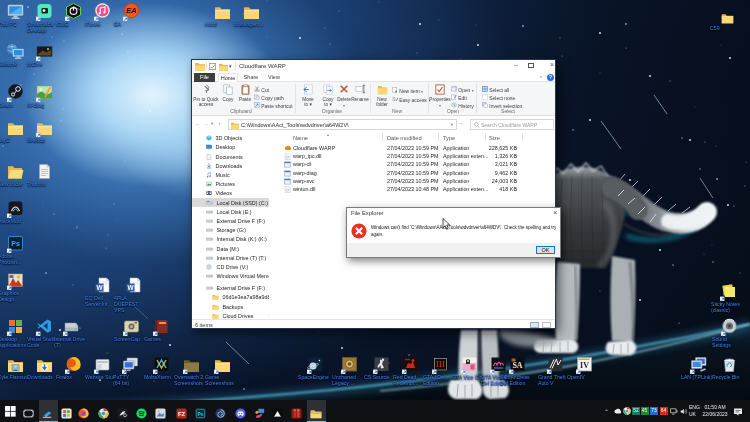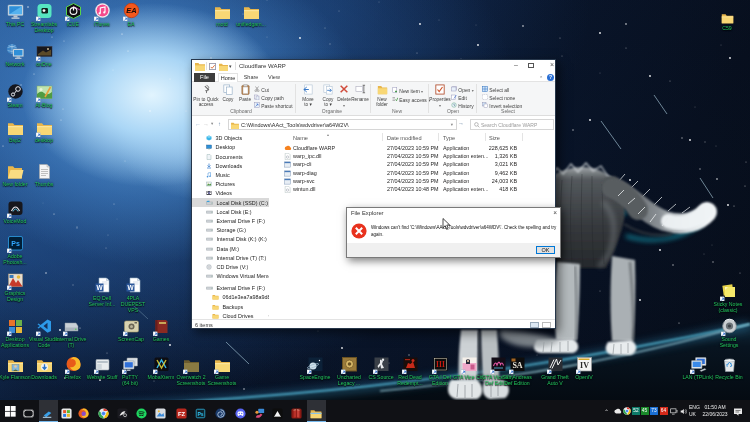--- a/index.html
+++ b/index.html
@@ -16,21 +16,21 @@
       radial-gradient(380px 280px at 140px 115px, rgba(52,112,182,.55) 0%, rgba(45,100,170,.3) 60%, rgba(45,100,170,0) 100%),
       radial-gradient(260px 200px at 330px 10px, rgba(40,95,165,.25) 0%, rgba(40,95,165,0) 100%),
       radial-gradient(240px 190px at 55px 290px, rgba(28,70,130,.18) 0%, rgba(28,70,130,0) 100%), radial-gradient(300px 160px at 80px 420px, rgba(3,6,12,.55) 0%, rgba(3,6,12,0) 100%),
       radial-gradient(400px 300px at 500px 200px, rgba(10,25,50,.4) 0%, rgba(10,25,50,0) 100%),
       linear-gradient(125deg, #2d5f9a 0%, #1e4478 10%, #132f5a 22%, #0c1d3c 38%, #091428 55%, #070e1c 75%, #060b14 100%);
     background-color:#081120;
   }
   #sky { position:absolute; inset:0; }
 
   
-  .di { position:absolute; width:34px; text-align:center; color:#22c55e; }
+  .di { position:absolute; width:34px; text-align:left; color:#3b82f6; }
   .di .ic { height:18px; display:flex; align-items:flex-end; justify-content:center; position:relative; }
   .di .lb { margin-top:1px; font-size:5.2px; line-height:5.8px; text-shadow:0 1px 1px rgba(0,0,0,.9), 0 0 2px rgba(0,0,0,.9); white-space:pre-line; }
 
   
   #win { position:absolute; left:191px; top:59px; width:365px; height:270px; background:#fff;
     border:1px solid #26364a; box-shadow:3px 4px 10px rgba(0,0,0,.55); font-size:6px; color:#222; }
   #titlebar { position:absolute; left:0; top:0; right:0; height:13px; background:#fff; }
   #tabs { position:absolute; left:0; top:13px; right:0; height:9px; background:#fff; border-bottom:1px solid #e3e3e3; }
   #ribbon { position:absolute; left:0; top:22px; right:0; height:34px; background:#f5f6f7; border-bottom:1px solid #ddd; }
   #abar { position:absolute; left:0; top:56px; right:0; height:16px; background:#fff; }

